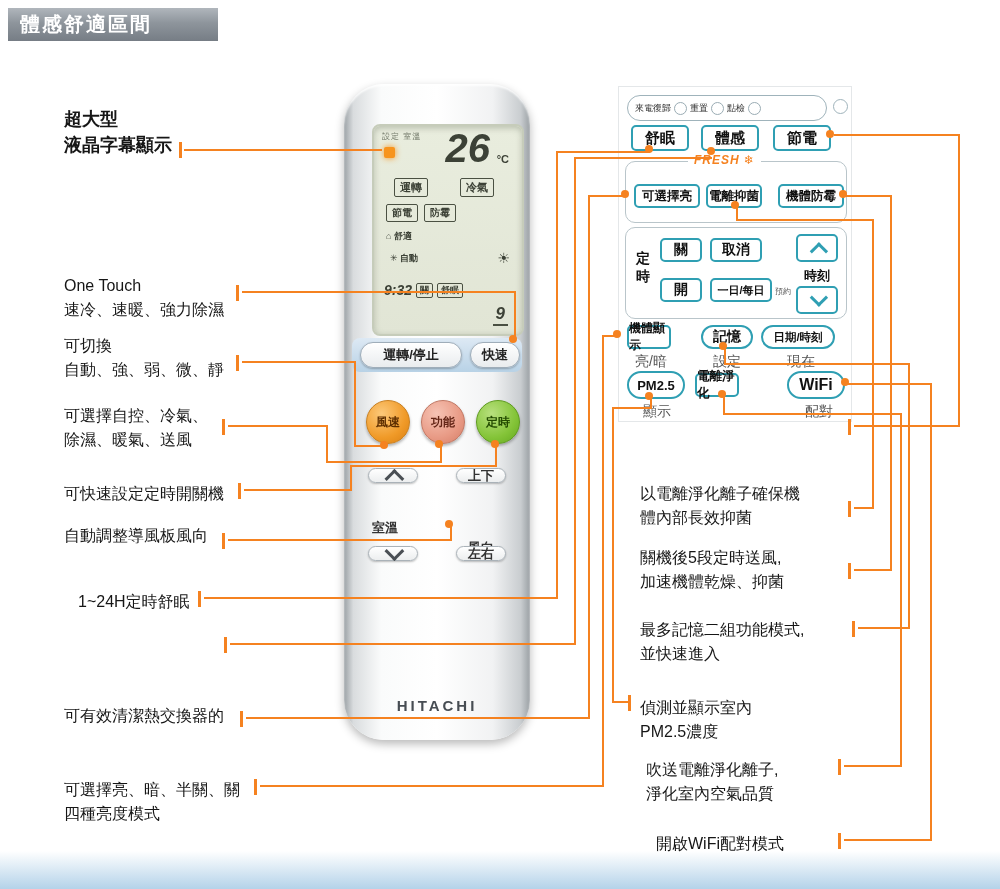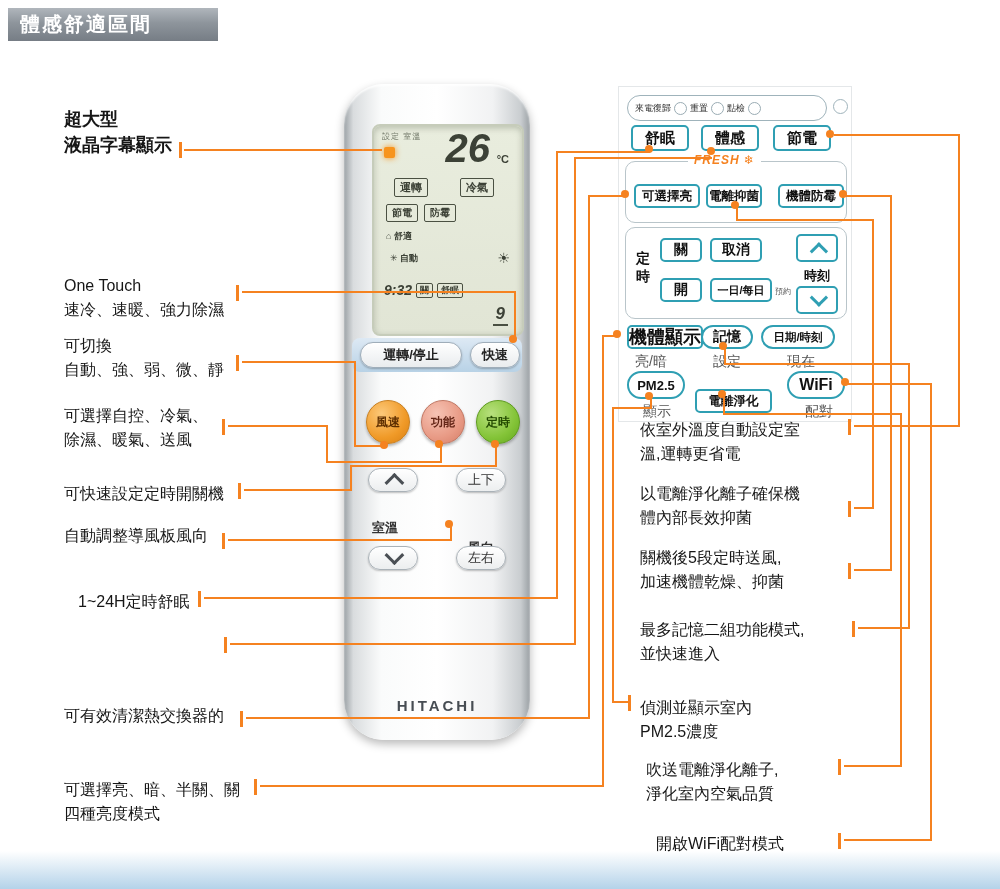--- a/index.html
+++ b/index.html
@@ -36,23 +36,23 @@
   .band{position:absolute;left:352px;top:338px;width:170px;height:34px;border-radius:8px;
         background:linear-gradient(180deg,#dde9f4,#b8d2e6)}
   .wbtn{position:absolute;box-sizing:border-box;background:linear-gradient(180deg,#ffffff,#e9ecee);
         border:1px solid #9fadb9;display:flex;align-items:center;justify-content:center;
         font-weight:bold;color:#222;box-shadow:0 1px 2px rgba(0,0,0,.25)}
   .rbtn{position:absolute;width:42px;height:42px;border-radius:50%;display:flex;align-items:center;justify-content:center;
         font-size:12px;font-weight:bold;box-shadow:0 2px 3px rgba(0,0,0,.3)}
   .rbtn.orange{background:radial-gradient(circle at 35% 30%,#fcc97a,#f09a28 60%,#d97f12);color:#5d2e00;border:1px solid #c87f1f}
   .rbtn.salmon{background:radial-gradient(circle at 35% 30%,#f6c3b4,#e89a85 60%,#d57d66);color:#632516;border:1px solid #c07662}
   .rbtn.green{background:radial-gradient(circle at 35% 30%,#b8e07e,#84c438 60%,#63a81e);color:#234b00;border:1px solid #5d9a1d}
-  .obtn{position:absolute;width:50px;height:24px;border-radius:15px;box-sizing:border-box;
+  .obtn{position:absolute;width:50px;height:15px;border-radius:15px;box-sizing:border-box;
         background:linear-gradient(180deg,#ffffff,#eceeef);border:1px solid #aab2b8;
-        display:flex;align-items:center;justify-content:center;font-size:13px;font-weight:normal;color:#333;
+        display:flex;align-items:center;justify-content:center;font-size:13px;font-weight:bold;color:#333;
         box-shadow:0 1px 2px rgba(0,0,0,.25)}
   .btnlabel{position:absolute;font-size:13px;font-weight:bold;color:#333}
   .brand{position:absolute;left:344px;top:697px;width:186px;text-align:center;font-size:15px;
          font-weight:bold;letter-spacing:3px;color:#474d53}
 
   .chv{display:inline-block;width:11px;height:11px;border:solid #4a4f54;border-width:3px 3px 0 0}
   .chv.up{transform:rotate(-45deg) translate(-1px,3px)}
   .chv.down{transform:rotate(135deg) translate(-3px,1px)}
   .chv.teal{border-color:#2f9fb3;width:10px;height:10px}
 
@@ -173,29 +173,29 @@
       <span class="sub" style="left:149px;top:58px;font-size:8px">預約</span>
       <div class="tbtn" style="left:170px;top:6px;width:42px;height:28px">
         <span class="chv up teal"></span>
       </div>
       <span class="vlabel" style="left:178px;top:40px;font-size:13px;white-space:nowrap">時刻</span>
       <div class="tbtn" style="left:170px;top:58px;width:42px;height:28px">
         <span class="chv down teal"></span>
       </div>
     </div>
 
-    <div class="tbtn" style="left:8px;top:238px;width:76px;height:24px;font-size:18px">機體顯示</div>
+    <div class="tbtn" style="left:8px;top:238px;width:44px;height:24px;font-size:12px">機體顯示</div>
     <div class="tbtn" style="left:82px;top:238px;width:52px;height:24px;font-size:14px;border-radius:12px">記憶</div>
     <div class="tbtn" style="left:142px;top:238px;width:74px;height:24px;font-size:11.5px;border-radius:12px">日期/時刻</div>
     <span class="sub" style="left:16px;top:266px">亮/暗</span>
     <span class="sub" style="left:94px;top:266px">設定</span>
     <span class="sub" style="left:168px;top:266px">現在</span>
 
     <div class="tbtn" style="left:8px;top:284px;width:58px;height:28px;font-size:13px;border-radius:14px">PM2.5</div>
-    <div class="tbtn" style="left:76px;top:302px;width:77px;height:24px;font-size:12.5px">電離淨化</div>
+    <div class="tbtn" style="left:76px;top:286px;width:44px;height:24px;font-size:12.5px">電離淨化</div>
     <div class="tbtn" style="left:168px;top:284px;width:58px;height:28px;font-size:16px;border-radius:14px">WiFi</div>
     <span class="sub" style="left:24px;top:316px">顯示</span>
     <span class="sub" style="left:186px;top:316px">配對</span>
   </div>
 
   <div class="co big" style="left:64px;top:106px">
     <span class="l">超大型</span>
     <span class="l">液晶字幕顯示</span>
   </div>
   <div class="co" style="left:64px;top:274px">
@@ -220,24 +220,20 @@
     <span class="l">1~24H定時舒眠</span>
   </div>
   <div class="co" style="left:64px;top:704px">
     <span class="l">可有效清潔熱交換器的</span>
   </div>
   <div class="co" style="left:64px;top:778px">
     <span class="l">可選擇亮、暗、半關、關</span>
     <span class="l">四種亮度模式</span>
   </div>
 
-  <div class="co" style="left:640px;top:418px">
-    <span class="l">依室外溫度自動設定室</span>
-    <span class="l">溫,運轉更省電</span>
-  </div>
   <div class="co" style="left:640px;top:482px">
     <span class="l">以電離淨化離子確保機</span>
     <span class="l">體內部長效抑菌</span>
   </div>
   <div class="co" style="left:640px;top:546px">
     <span class="l">關機後5段定時送風,</span>
     <span class="l">加速機體乾燥、抑菌</span>
   </div>
   <div class="co" style="left:640px;top:618px">
     <span class="l">最多記憶二組功能模式,</span>

